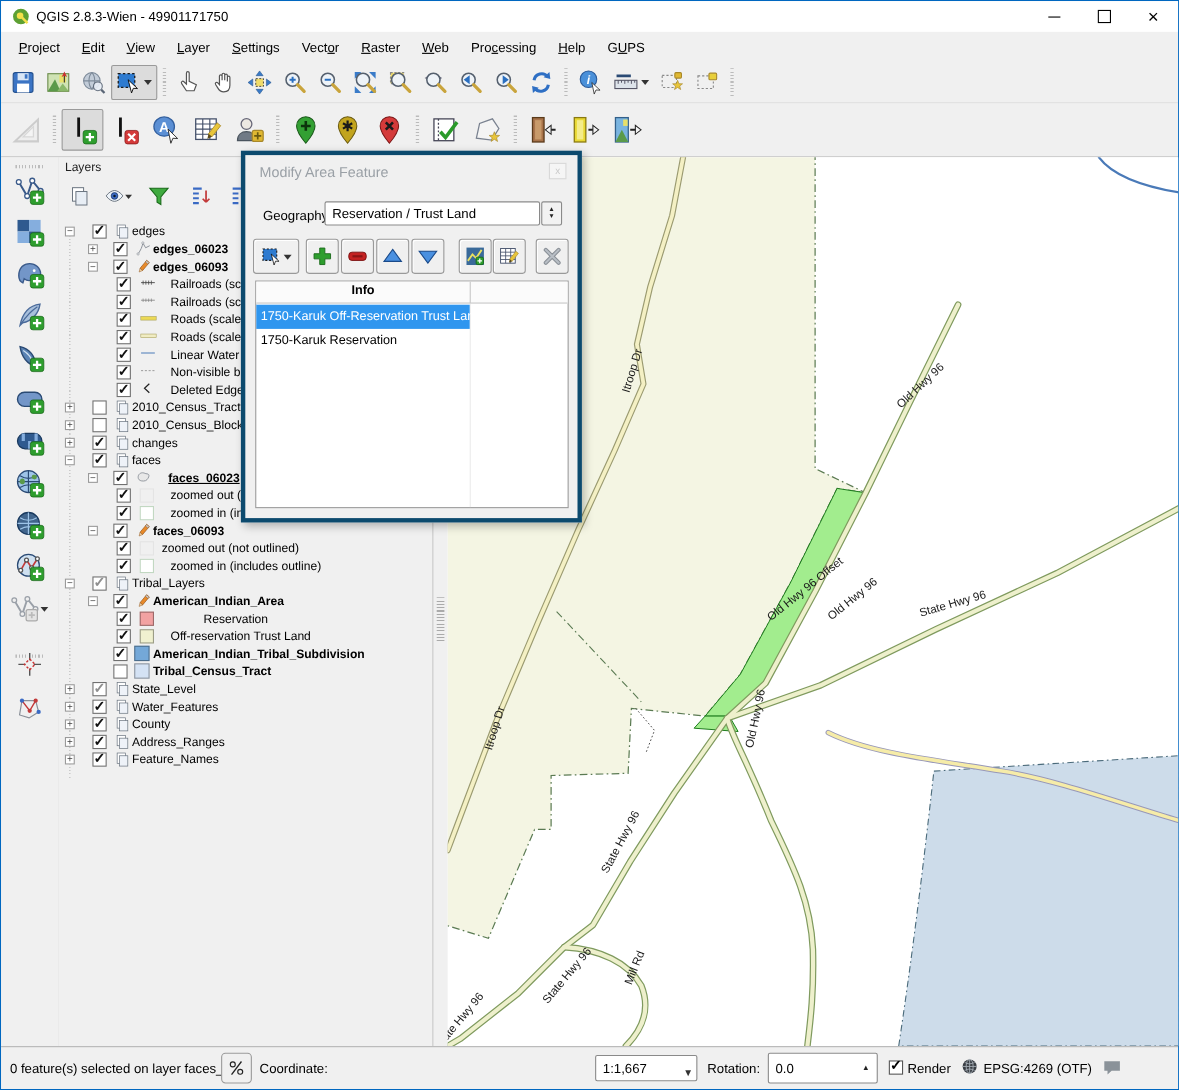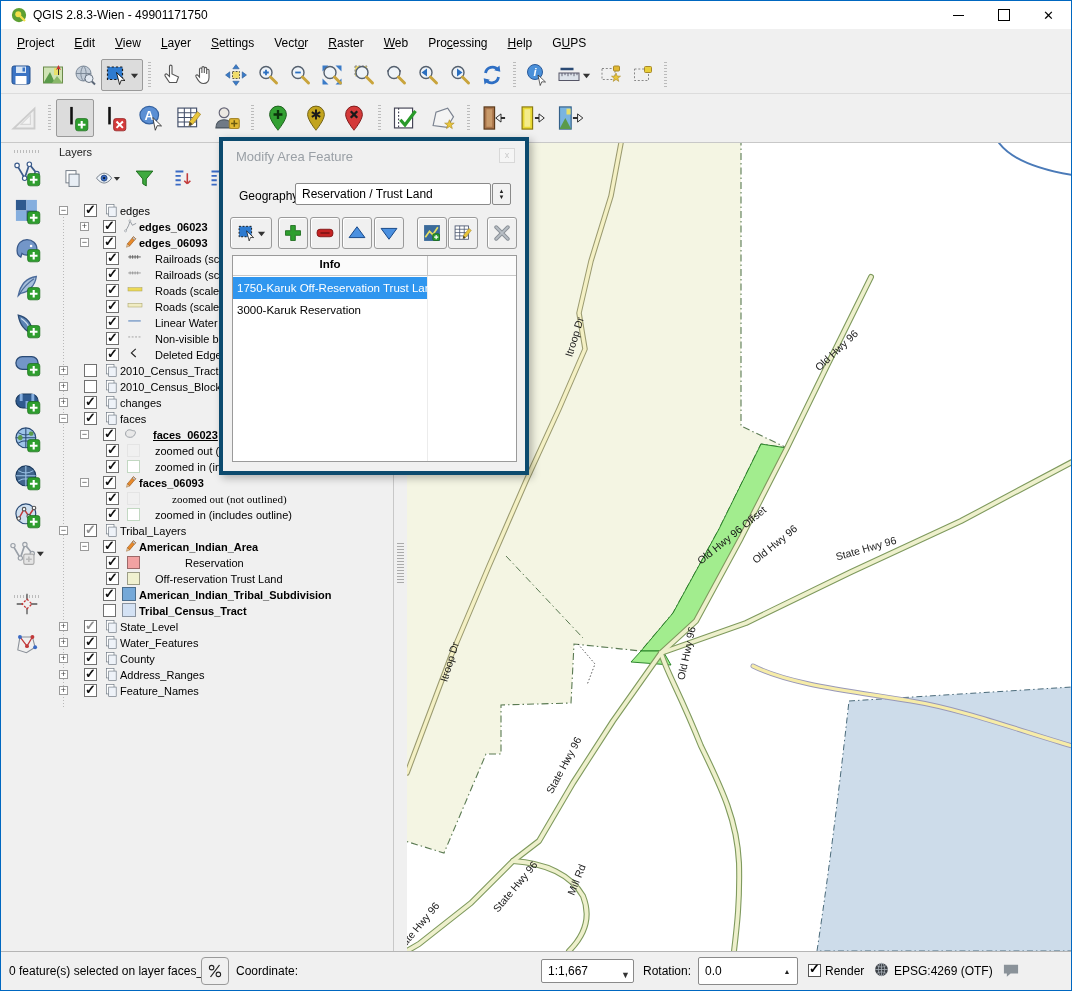--- a/index.html
+++ b/index.html
@@ -721,21 +721,21 @@
                 <polygon points="9.5,17 14.5,17 12,22" fill="#f0d0a0" stroke="#8a4a10" stroke-width="0.6"></polygon>
               </g>
             </svg></span>
           <span class="tlabel b" style="left: 86px;">faces_06093</span>
         </div>
         <div class="trow">
           <div class="tchk" style="left: 53px;">
             <span class="m">✓</span>
           </div>
           <div class="tswatch" style="left: 74px; background: transparent; border: 1px solid rgb(228, 228, 228);"></div>
-          <span class="tlabel" style="left: 119px; font-family: Liberation Serif, serif;">zoomed out (not outlined)</span>
+          <span class="tlabel" style="left: 94px;">zoomed out (not outlined)</span>
         </div>
         <div class="trow">
           <div class="tchk" style="left: 53px;">
             <span class="m">✓</span>
           </div>
           <div class="tswatch" style="left: 74px; background: rgb(255, 255, 255); border: 1px solid rgb(194, 216, 194);"></div>
           <span class="tlabel" style="left: 102px;">zoomed in (includes outline)</span>
         </div>
         <div class="trow">
           <div class="texp" style="left: 6px;">−</div>
@@ -963,21 +963,21 @@
         </div>
       </div>
     <div class="abs" id="dlg-table">
       <div id="dlg-th">
         <div id="dlg-th-label">Info</div>
         <div id="dlg-th-sep"></div>
       </div>
       <div id="dlg-col-sep"></div>
       <div id="dlg-rows">
           <div class="drow sel" style="top: 21px;">1750-Karuk Off-Reservation Trust Land</div>
-          <div class="drow" style="top: 43px;">3000-Karuk Reservation</div>
+          <div class="drow" style="top: 43px;">1750-Karuk Reservation</div>
         </div>
     </div>
   </div>
 
   <div class="abs" id="status">
     <span class="stext" style="left:8px;">0 feature(s) selected on layer faces_060</span>
     <div id="st-toggle" class="abs">
         <svg viewBox="0 0 24 24" width="18" height="18" xmlns="http://www.w3.org/2000/svg">
           <circle cx="7.5" cy="7.5" r="3" fill="none" stroke="#222" stroke-width="1.4"></circle>
           <circle cx="16.5" cy="16.5" r="3" fill="none" stroke="#222" stroke-width="1.4"></circle>

